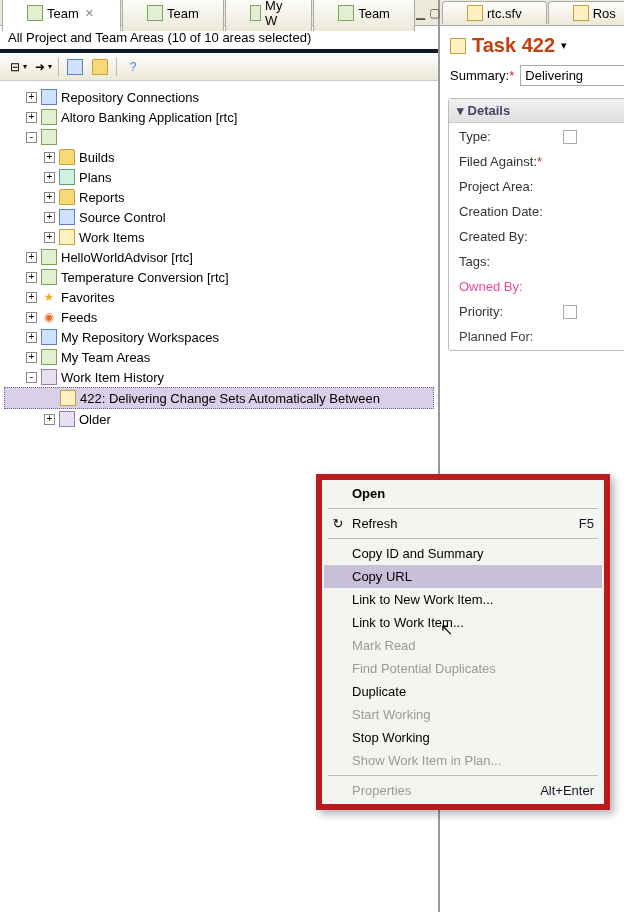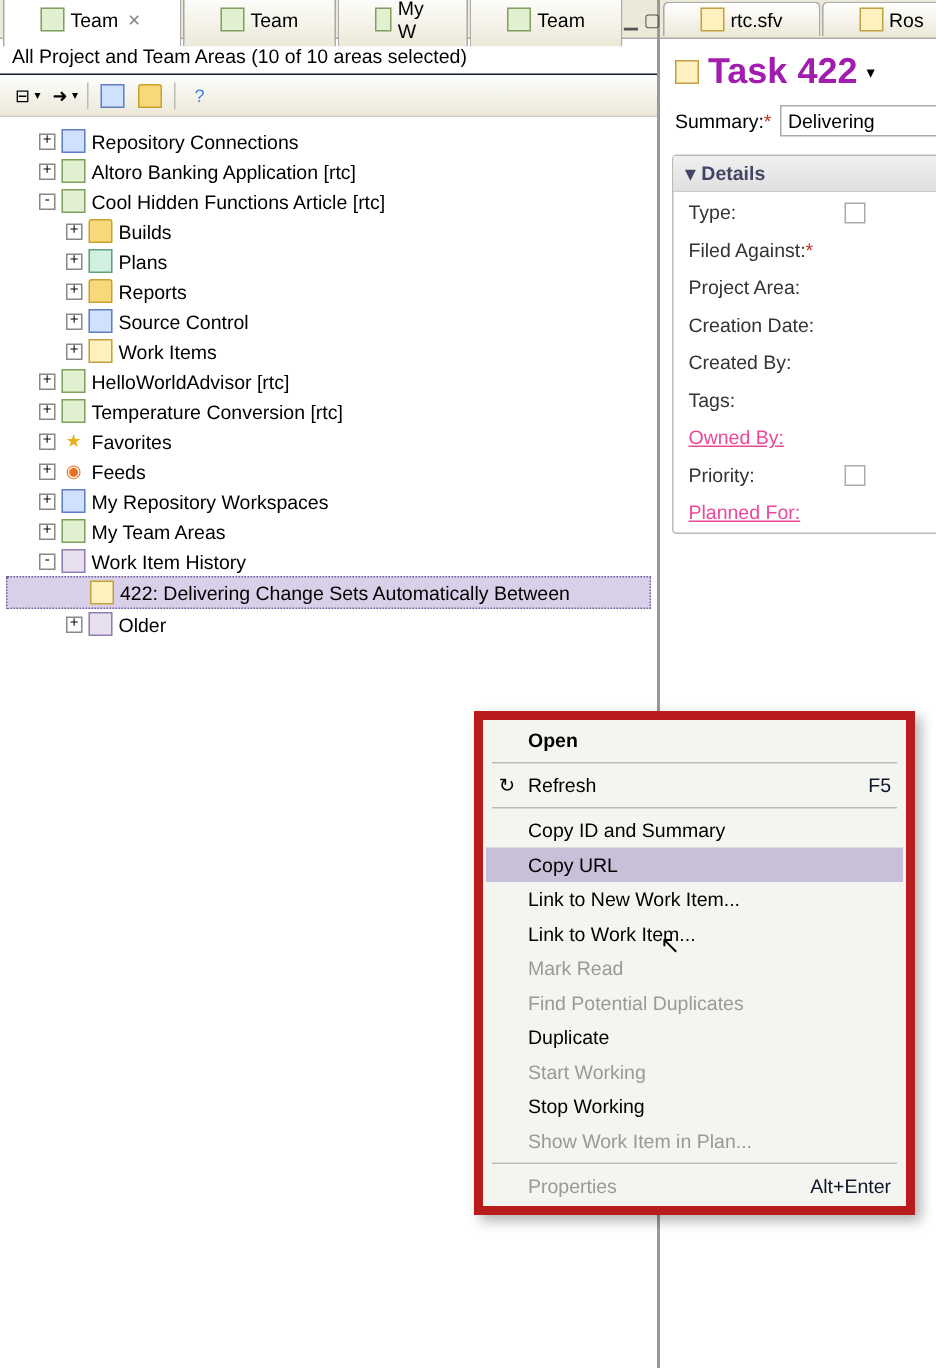--- a/index.html
+++ b/index.html
@@ -5,21 +5,21 @@
     * { margin: 0; padding: 0; box-sizing: border-box; font-family: "Segoe UI", Tahoma, sans-serif; font-size: 13px; }
     body { background: #f4f4f0; width: 624px; height: 912px; overflow: hidden; display: flex; }
     .left-pane { width: 440px; border-right: 2px solid #999; background: #fff; display: flex; flex-direction: column; }
     .right-pane { flex: 1; background: #fff; display: flex; flex-direction: column; }
     .tab-bar { display: flex; align-items: center; background: #ece9d8; border-bottom: 1px solid #aaa; height: 26px; padding: 0 2px; position: relative; }
     .tab { display: flex; align-items: center; gap: 4px; padding: 3px 24px; border: 1px solid #aaa; border-bottom: none; background: linear-gradient(#fff,#ece9d8); border-radius: 4px 4px 0 0; margin-right: 1px; cursor: pointer; }
     .tab.active { background: #fff; }
     .tab-close { font-size: 11px; color: #888; padding: 0 2px; cursor: pointer; }
     .minmax { margin-left: auto; display: flex; gap: 4px; padding-right: 4px; }
     .minmax span { cursor: pointer; font-size: 12px; color: #555; }
-    .info-bar { padding: 4px 8px; background: #fff; border-bottom: 1px solid #0f172a; }
+    .info-bar { padding: 4px 8px; background: #fff; border-bottom: 4px solid #0f172a; }
     .toolbar { display: flex; align-items: center; gap: 3px; padding: 3px 6px; background: linear-gradient(#fdfdfd,#ece9d8); border-bottom: 1px solid #ccc; height: 28px; }
     .tool-btn { display: flex; align-items: center; justify-content: center; width: 22px; height: 20px; border: 1px solid transparent; cursor: pointer; border-radius: 2px; }
     .tool-sep { width: 1px; height: 18px; background: #bbb; margin: 0 2px; }
     .tree { padding: 6px 4px; overflow: auto; flex: 1; }
     .tree-item { display: flex; align-items: center; gap: 4px; padding: 2px 0 2px 4px; white-space: nowrap; cursor: pointer; }
     .tree-item.selected { background: #d8cfe8; border: 1px dotted #7060a0; }
     .exp { width: 11px; height: 11px; border: 1px solid #888; display: flex; align-items: center; justify-content: center; font-size: 10px; line-height: 1; background: #fff; cursor: pointer; }
     .exp.blank { border: none; background: transparent; }
     .ind-1 { padding-left: 22px; }
     .ind-2 { padding-left: 40px; }
@@ -34,29 +34,29 @@
     .ico-feed { color: #e87020; }
     .context-menu { position: absolute; left: 316px; top: 474px; width: 294px; background: #f4f4f0; border: 6px solid #b91c1c; box-shadow: 4px 4px 8px rgba(0,0,0,0.3); z-index: 100; padding: 2px; }
     .menu-item { display: flex; align-items: center; padding: 4px 8px 4px 28px; cursor: pointer; position: relative; }
     .menu-item.hover { background: #c8c0d8; }
     .menu-item.disabled { color: #999; cursor: default; }
     .menu-item .shortcut { margin-left: auto; color: #0f172a; }
     .menu-item .micon { position: absolute; left: 6px; width: 16px; height: 16px; display: flex; align-items: center; justify-content: center; }
     .menu-sep { height: 1px; background: #bbb; margin: 3px 4px; }
     .right-tabs { display: flex; align-items: center; background: #ece9d8; height: 26px; border-bottom: 1px solid #aaa; padding: 0 2px; }
     .right-header { padding: 8px 10px 4px; display: flex; align-items: center; gap: 6px; }
-    .right-header-title { font-size: 24px; font-weight: bold; color: #a21caf; }
+    .right-header-title { font-size: 20px; font-weight: bold; color: #c2410c; }
     .summary-row { display: flex; align-items: center; gap: 6px; padding: 4px 10px; }
     .summary-input { border: 1px solid #aaa; padding: 2px 4px; flex: 1; }
     .details-section { border: 1px solid #bbb; margin: 8px; border-radius: 3px; }
     .details-header { background: linear-gradient(#f0f0f0,#e0e0e0); padding: 4px 8px; font-weight: bold; color: #446; display: flex; align-items: center; gap: 4px; cursor: pointer; border-bottom: 1px solid #ccc; }
     .details-body { padding: 6px 10px; display: flex; flex-direction: column; gap: 10px; }
     .field-row { display: flex; align-items: center; gap: 4px; }
     .field-label { width: 100px; color: #333; }
-    .field-label.link { color: #ec4899; text-decoration: underline; cursor: pointer; }
+    .field-label.link { color: #404040; cursor: pointer; }
     .field-label.green { color: #ec4899; }
     .required { color: #c03020; }
     .field-box { border: 1px solid #aaa; width: 14px; height: 14px; }
     .cursor-arrow { position: absolute; left: 440px; top: 620px; z-index: 200; font-size: 16px; pointer-events: none; }
   </style>
 </head>
 <body>
 
 <div class="left-pane">
   <div class="tab-bar">
@@ -113,21 +113,20 @@
         <span>Repository Connections</span>
       </div>
       <div class="tree-item ind-1">
         <span class="exp">+</span>
         <span class="ico ico-proj"></span>
         <span>Altoro Banking Application [rtc]</span>
       </div>
       <div class="tree-item ind-1">
         <span class="exp">-</span>
         <span class="ico ico-proj"></span>
-        <span>Cool Hidden Functions Article [rtc]</span>
       </div>
       <div class="tree-item ind-2">
         <span class="exp">+</span>
         <span class="ico ico-folder"></span>
         <span>Builds</span>
       </div>
       <div class="tree-item ind-2">
         <span class="exp">+</span>
         <span class="ico ico-plan"></span>
         <span>Plans</span>

